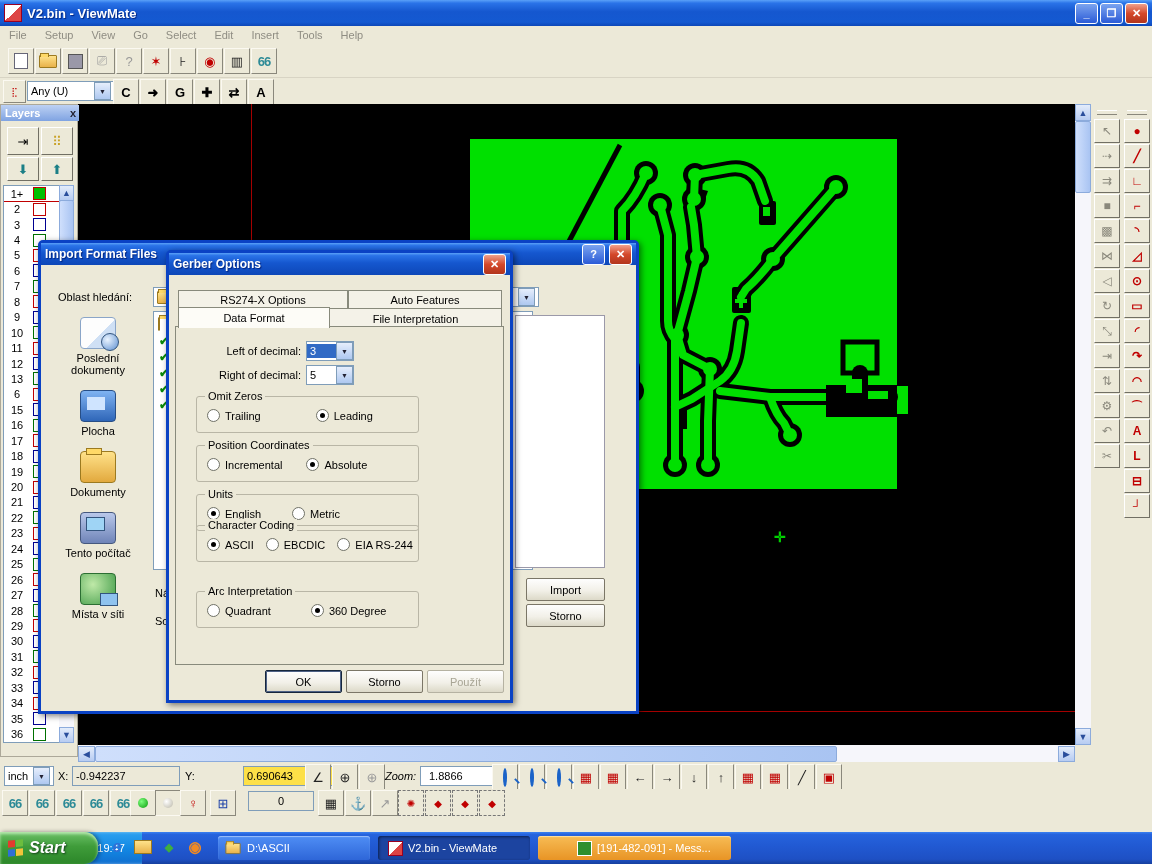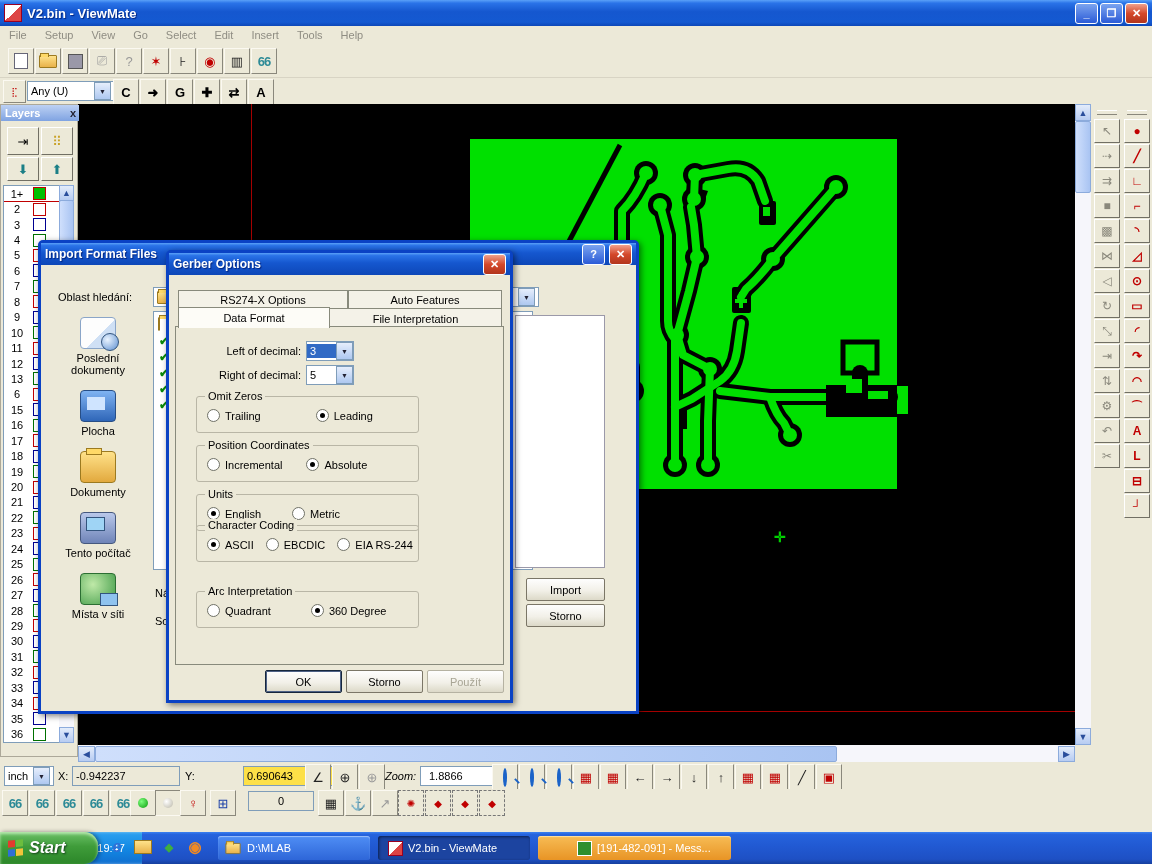--- a/index.html
+++ b/index.html
@@ -883,21 +883,21 @@
       <span>Start</span>
     </div>
     <div class="abs" style="left:108px;top:6px;display:flex;gap:8px;align-items:center;">
       <span style="width:18px;height:18px;display:inline-flex;align-items:center;justify-content:center;font-weight:bold;" class="ie">e</span>
         <span style="width:18px;height:18px;display:inline-flex;align-items:center;justify-content:center;font-weight:bold;" class="qfolder"></span>
         <span style="width:18px;height:18px;display:inline-flex;align-items:center;justify-content:center;font-weight:bold;" class="qgreen">◆</span>
         <span style="width:18px;height:18px;display:inline-flex;align-items:center;justify-content:center;font-weight:bold;" class="qorange">◉</span>
     </div>
     <div class="abs task normal" style="left:218px;width:140px;">
       <span class="folder" style="margin-right:5px;transform:scale(.85);"></span>
-      <span>D:\MLAB</span>
+      <span>D:\ASCII</span>
     </div>
     <div class="abs task active" style="left:378px;width:140px;">
       <span class="appicon" style="margin-right:5px;width:13px;height:13px;"></span>
       <span>V2.bin - ViewMate</span>
     </div>
     <div class="abs task alert" style="left:538px;width:148px;">
       <span style="width:13px;height:13px;background:#2e8f2e;border:1px solid #fff;margin-right:5px;"></span>
       <span>[191-482-091] - Mess...</span>
     </div>
     <div class="tray">

